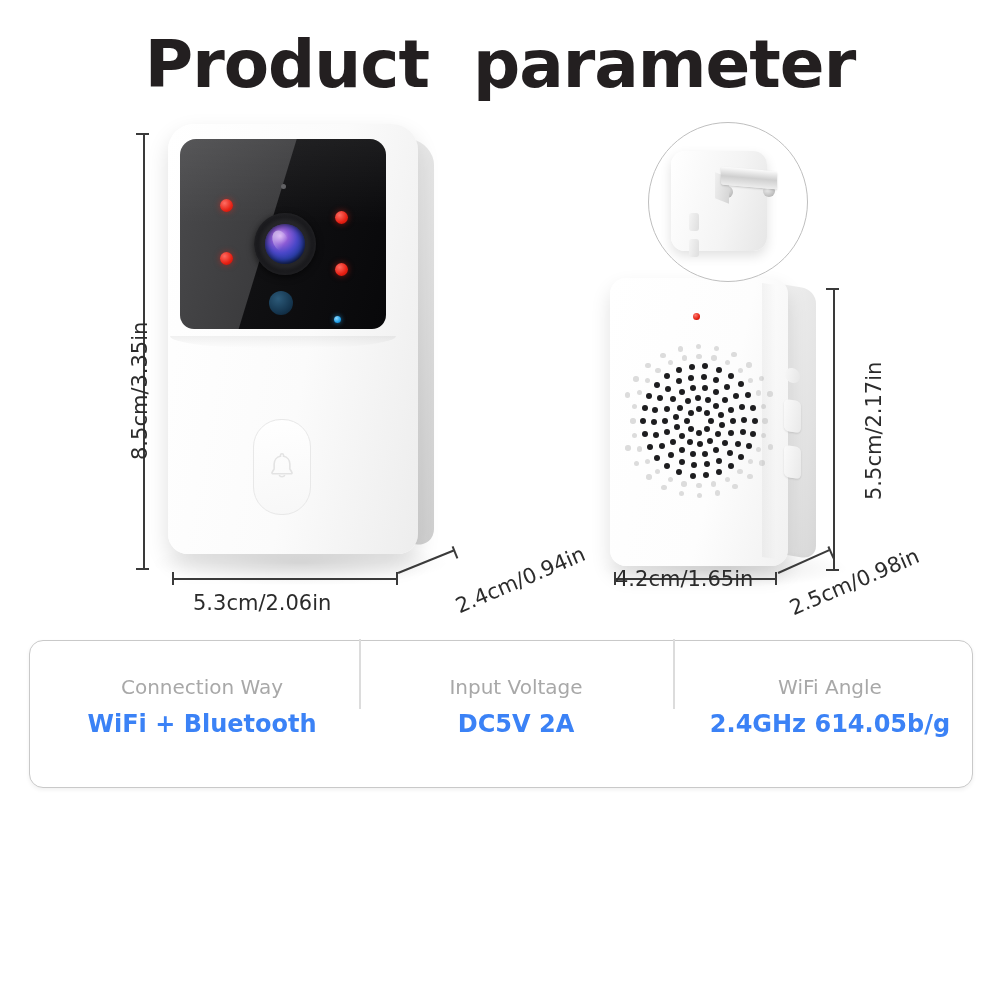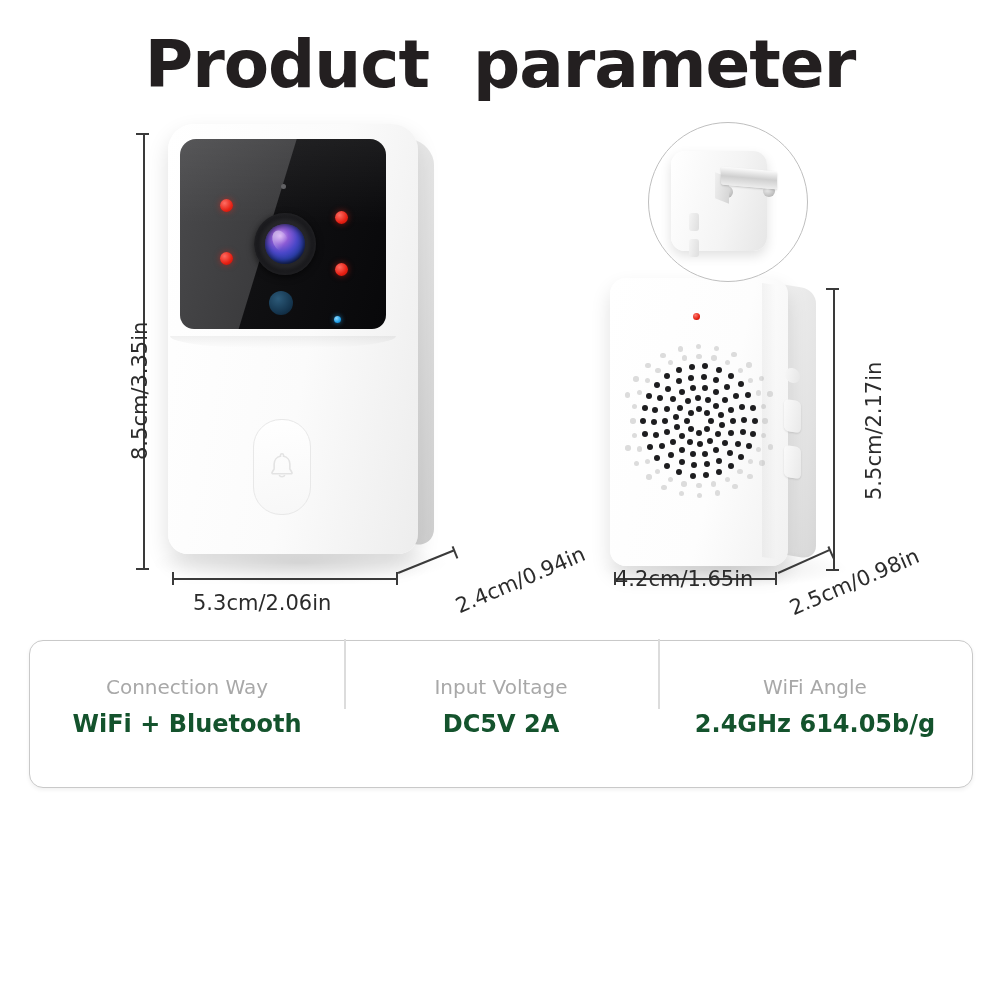--- a/index.html
+++ b/index.html
@@ -202,39 +202,39 @@
   
   .spec-card{
     position:absolute;left:29px;width:942px;
     border:1.4px solid #c9c9c9;border-radius:14px;
     background:#ffffff;
     box-shadow:0 2px 4px rgba(0,0,0,0.06);
   }
   #card1{top:640px;height:146px;}
   #card2{top:808px;height:152px;}
   .spec-row{
-    position:absolute;left:0;top:0;width:100%;height:100%;
+    position:absolute;left:15px;top:0;width:100%;height:100%;
     display:flex;align-items:flex-start;text-align:center;
   }
   .spec-cell{
     flex:1;position:relative;
     display:flex;flex-direction:column;align-items:center;
     padding-top:34px;
   }
   .spec-cell + .spec-cell:before{
     content:"";position:absolute;left:0;top:-2px;width:1.6px;height:70px;
     background:#dcdcdc;
   }
   .spec-label{
     font-size:20px;color:#a8a8a8;font-weight:400;
     font-family:"DejaVu Sans","Liberation Sans",sans-serif;
     margin-bottom:11px;white-space:nowrap;
   }
   .spec-value{
-    font-size:24px;color:#14532d;font-weight:bold;
+    font-size:24px;color:#3b82f6;font-weight:bold;
     font-family:"DejaVu Sans","Liberation Sans",sans-serif;
     white-space:nowrap;
   }
   .spec-note{
     font-size:17px;font-weight:bold;margin-top:6px;white-space:nowrap;
     font-family:"DejaVu Sans","Liberation Sans",sans-serif;
   }
   .shadow-ellipse{
     position:absolute;border-radius:50%;
     background:radial-gradient(ellipse at center,rgba(0,0,0,0.10),rgba(0,0,0,0) 70%);

